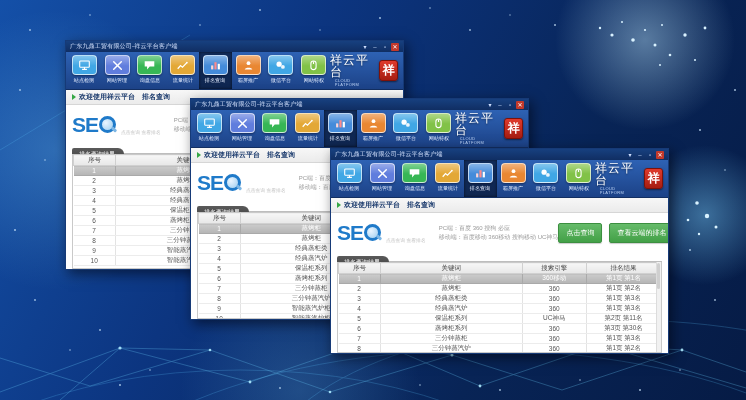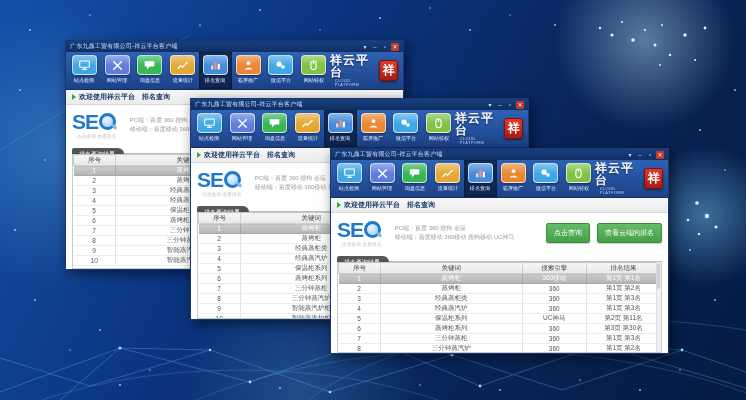--- a/index.html
+++ b/index.html
@@ -39,40 +39,40 @@
   .tile{
     width:23px;height:18px;border-radius:4px;border:1px solid rgba(255,255,255,.65);
     box-shadow:0 1px 2px rgba(0,0,20,.4);display:flex;align-items:center;justify-content:center;
     background-image:linear-gradient(rgba(255,255,255,.38),rgba(255,255,255,.04) 55%);
   }
   .tile svg{width:13px;height:11px;display:block;}
   .tool-label{font-size:6px;color:#e4edff;margin-top:1px;transform:scale(.85);white-space:nowrap;}
 
   .brand{margin-left:auto;display:flex;align-items:center;gap:3px;padding-right:3px;}
   .brand-txt{display:flex;flex-direction:column;align-items:center;line-height:1;}
-  .brand-name{color:#fff;font-size:12px;font-weight:bold;letter-spacing:1px;text-shadow:0 1px 2px rgba(0,0,0,.5);}
+  .brand-name{color:#fff;font-size:12px;font-weight:normal;letter-spacing:1px;text-shadow:0 1px 2px rgba(0,0,0,.5);}
   .brand-sub{color:#bcd2f5;font-size:5px;letter-spacing:.5px;transform:scale(.8);}
   .brand-badge{
     width:19px;height:19px;border-radius:3px;background:linear-gradient(#e03a2c,#a61d12);
     color:#fff;font-size:12px;font-weight:bold;display:flex;align-items:center;justify-content:center;
     border:1px solid #7d120a;box-shadow:0 1px 2px rgba(0,0,0,.5);
   }
 
   .breadcrumb{
     height:14px;flex:0 0 14px;background:linear-gradient(#f7f7f7,#ebebeb);
     border-bottom:1px solid #d6d6d6;display:flex;align-items:center;gap:3px;padding:0 6px;
   }
   .flag{width:0;height:0;border-left:4px solid #35a745;border-top:3px solid transparent;border-bottom:3px solid transparent;}
   .crumb{font-size:7px;font-weight:bold;color:#1d3c6e;}
   .crumb.page{margin-left:4px;}
 
   .content{flex:1;background:#fff;padding:3px 6px 0;display:flex;flex-direction:column;overflow:hidden;}
 
   .seo-row{height:33px;flex:0 0 33px;display:flex;align-items:center;}
-  .seo-logo{display:flex;flex-direction:column;align-items:flex-start;line-height:1;}
+  .seo-logo{display:flex;flex-direction:row;align-items:flex-end;line-height:1;}
   .seo-main{display:flex;align-items:center;}
   .seo-se{font-size:21px;font-weight:bold;color:#1f7ac9;letter-spacing:-1px;}
   .seo-o{position:relative;width:17px;height:17px;margin-left:1px;}
   .seo-ring{position:absolute;left:0;top:0;width:11px;height:11px;border:3px solid #1f7ac9;border-radius:50%;
     background:radial-gradient(circle at 35% 35%,#eaf5ff,#9ccdf0);}
   .seo-handle{position:absolute;left:12px;top:12px;width:6px;height:3px;background:#7db6e4;border-radius:1px;transform:rotate(45deg);}
   .seo-tag{font-size:6px;color:#c2c2c2;transform:scale(.8);margin-top:1px;white-space:nowrap;}
   .seo-info{margin-left:8px;font-size:6px;color:#9a9a9a;line-height:9px;white-space:nowrap;}
   .btn-group{margin-left:auto;display:flex;gap:7px;}
   .btn{

